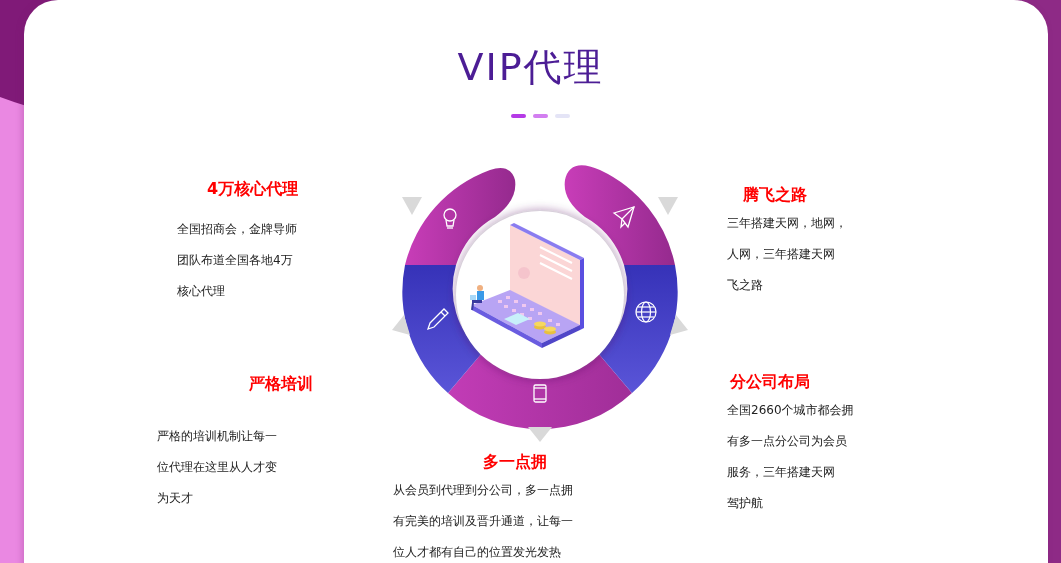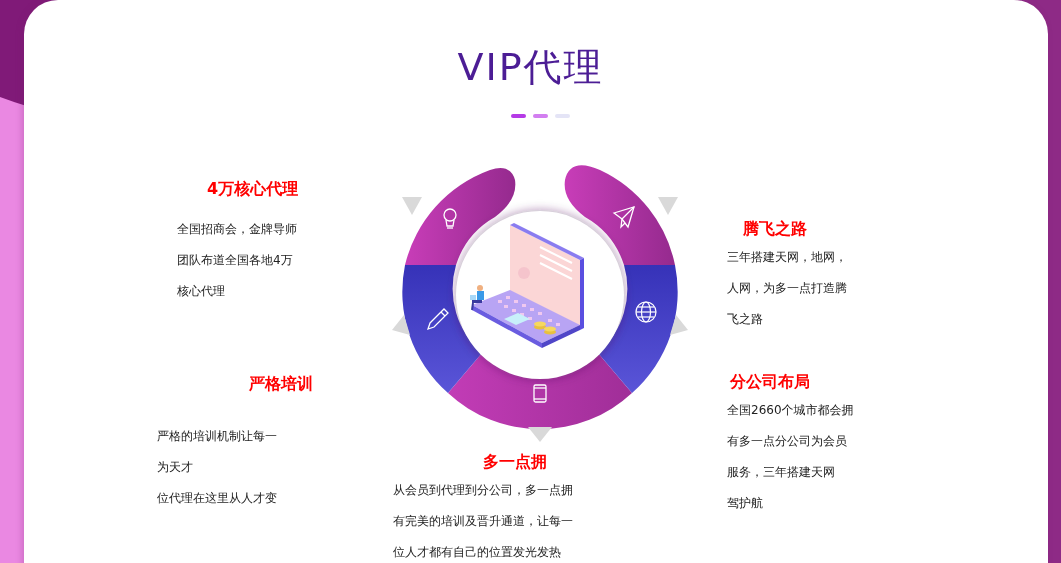--- a/index.html
+++ b/index.html
@@ -183,39 +183,39 @@
     <div>全国招商会，金牌导师</div>
     <div>团队布道全国各地4万</div>
     <div>核心代理</div>
   </div>
 </div>
 
 <div class="block" style="left:157px; top:369px; width:215px;">
   <div class="head" style="padding-left:92px;">严格培训</div>
   <div class="body" style="margin-top:22px;">
     <div>严格的培训机制让每一</div>
+    <div>位代理在这里从人才变</div>
     <div>为天才</div>
-    <div>位代理在这里从人才变</div>
   </div>
 </div>
 
 <div class="block" style="left:393px; top:447px; width:320px;">
   <div class="head" style="padding-left:90px;">多一点拥</div>
   <div class="body" style="margin-top:-2px;">
     <div>从会员到代理到分公司，多一点拥</div>
     <div>有完美的培训及晋升通道，让每一</div>
     <div>位人才都有自己的位置发光发热</div>
   </div>
 </div>
 
 <div class="block" style="left:727px; top:180px; width:220px;">
-  <div class="head" style="padding-left:16px;margin-top:34px;">腾飞之路</div>
+  <div class="head" style="padding-left:16px;">腾飞之路</div>
   <div class="body" style="margin-top:-2px;">
     <div>三年搭建天网，地网，</div>
-    <div>人网，为多一点打造腾</div>
+    <div>人网，三年搭建天网</div>
     <div>飞之路</div>
   </div>
 </div>
 
 <div class="block" style="left:727px; top:367px; width:225px;">
   <div class="head" style="padding-left:3px;">分公司布局</div>
   <div class="body" style="margin-top:-2px;">
     <div>全国2660个城市都会拥</div>
     <div>有多一点分公司为会员</div>
     <div>服务，三年搭建天网</div>

